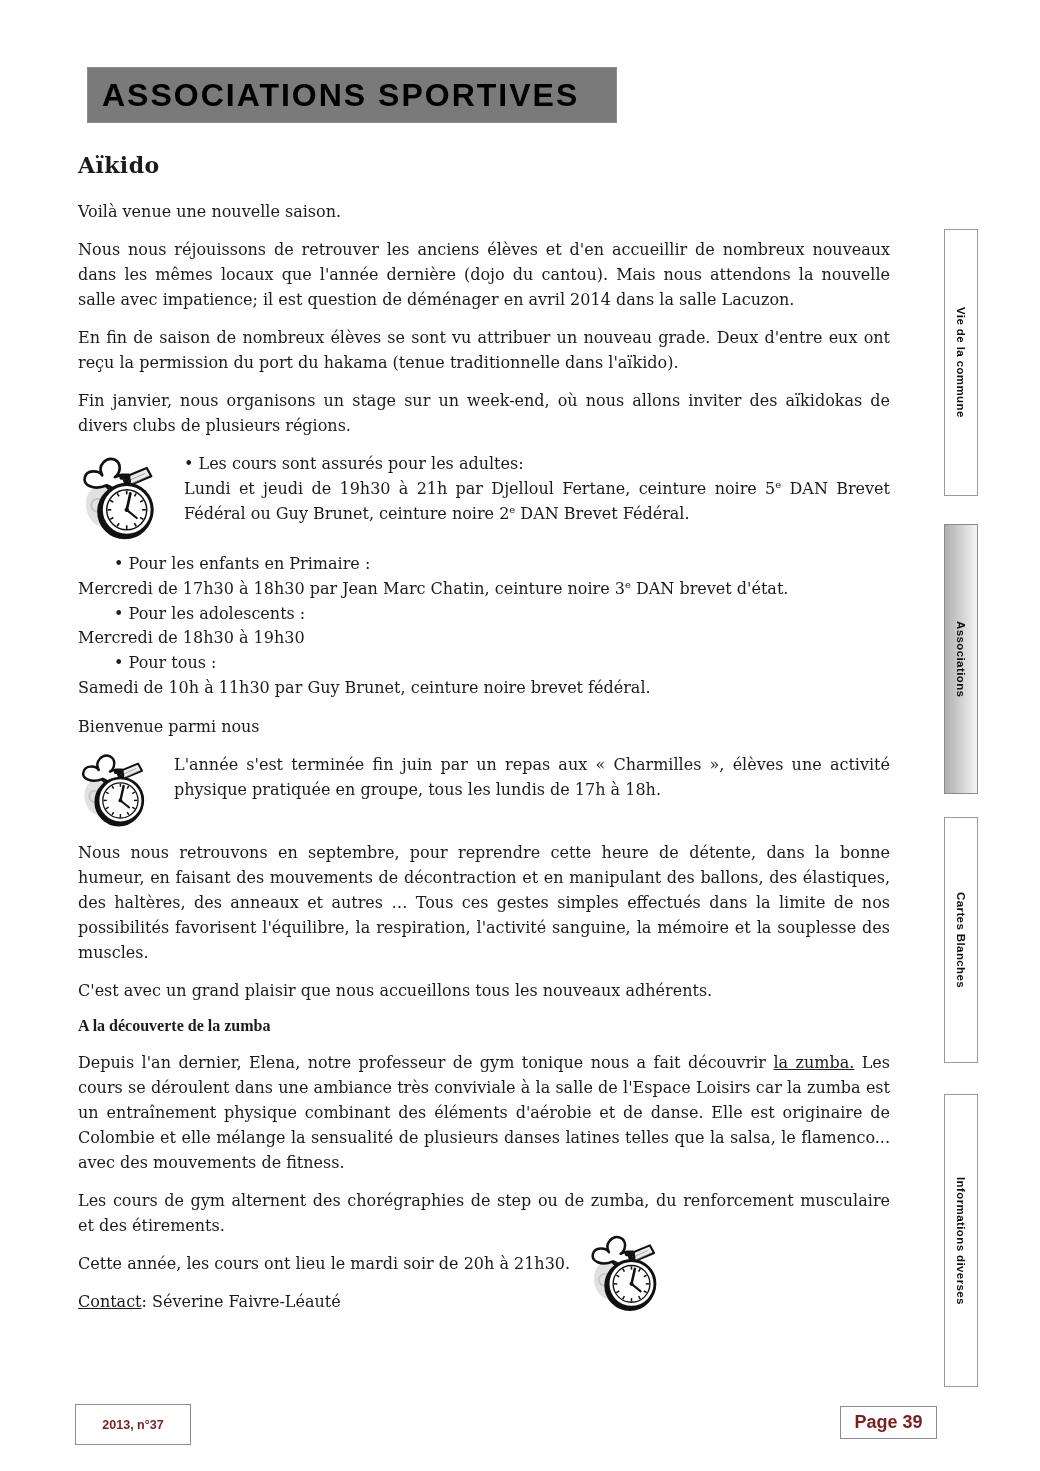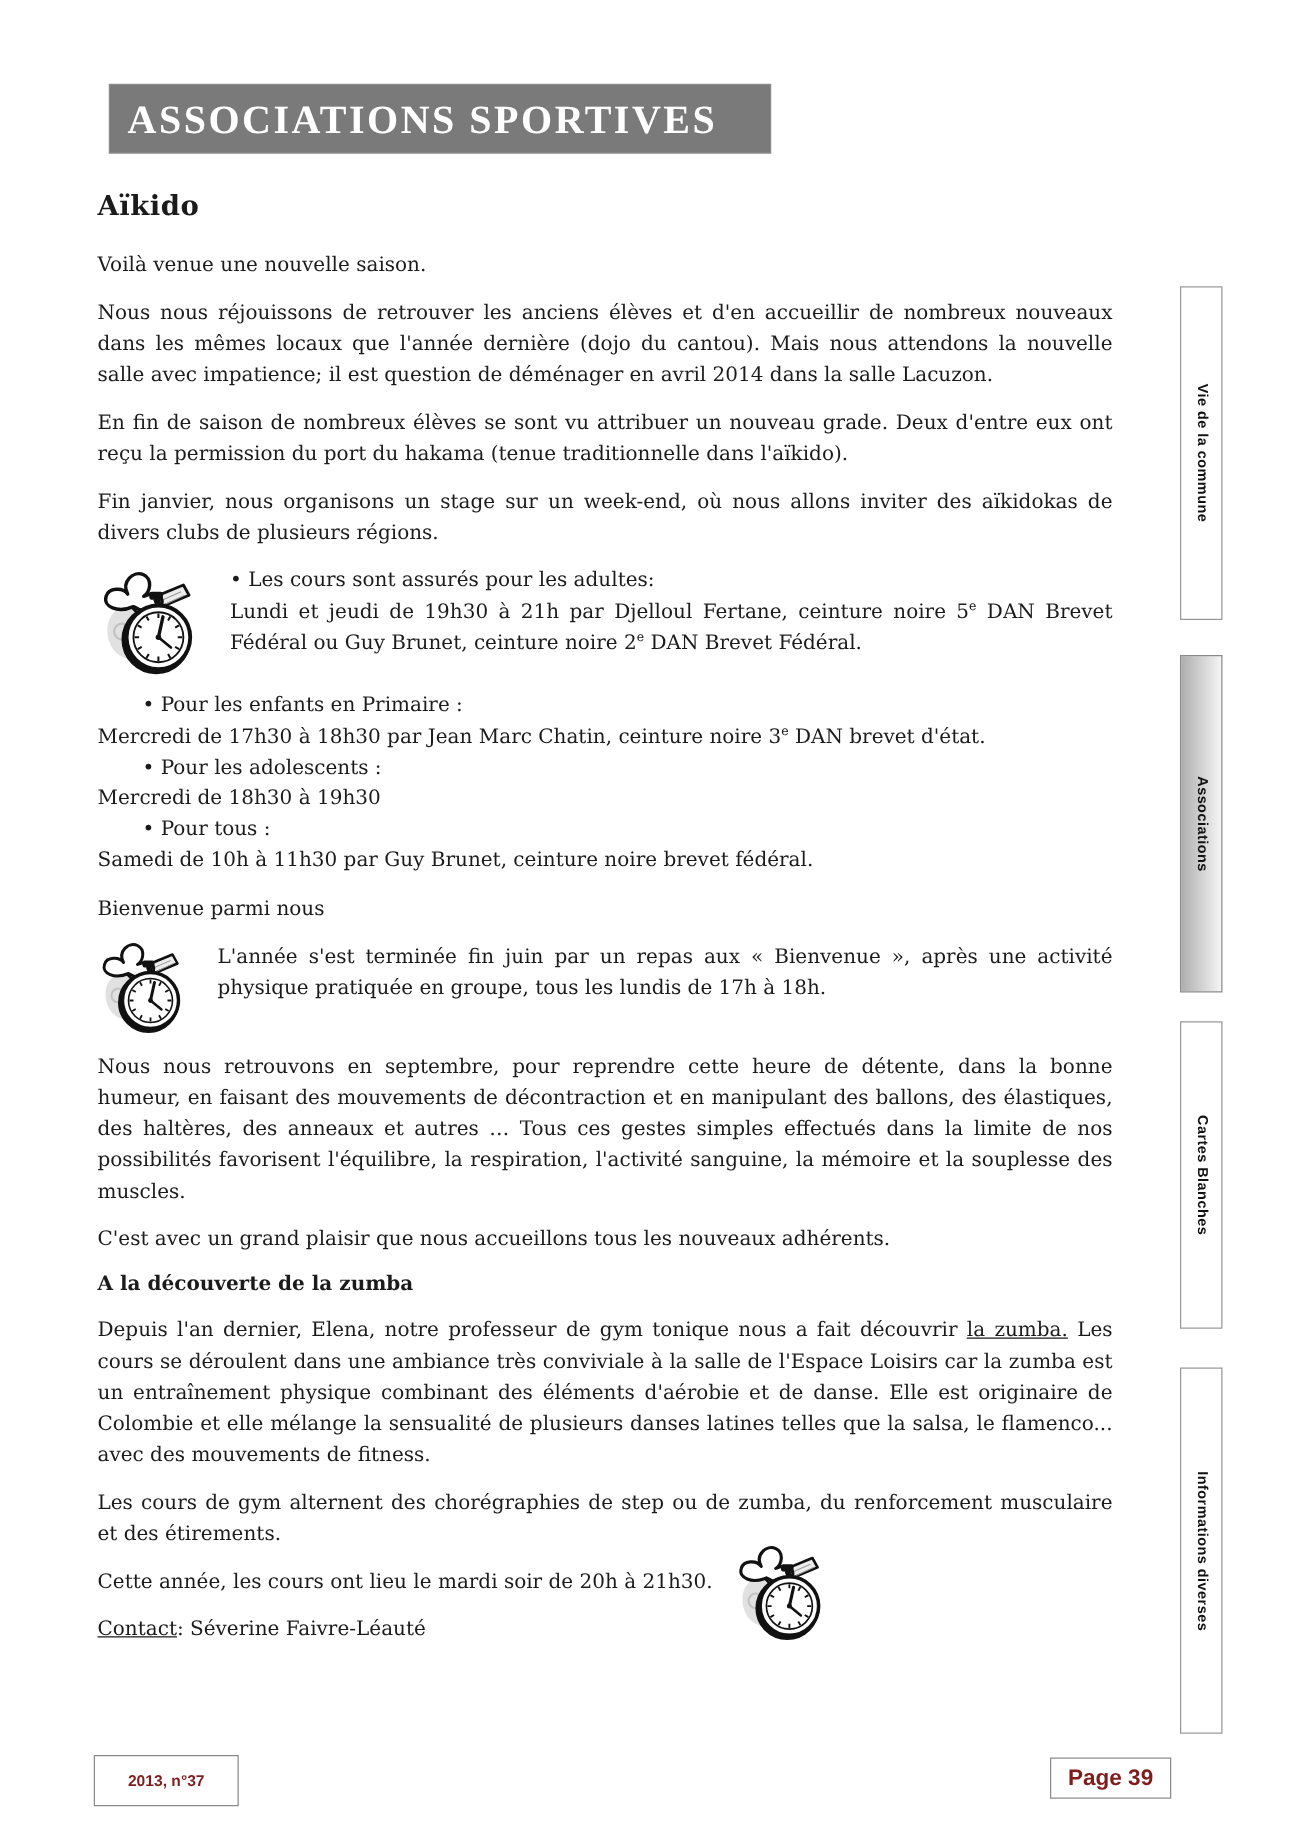--- a/index.html
+++ b/index.html
@@ -14,31 +14,31 @@
   }
   
   .band{
     margin:68px 0 0 10px;width:528px;height:54px;
     background:#7a7a7a;
     display:flex;align-items:center;
     padding-left:14px;box-sizing:border-box;
     box-shadow:0 0 0 1px #8d8d8d;
   }
   .band span{
-    color:#ffffff;font-weight:bold;font-size:32px;
-    letter-spacing:2px;font-family:Liberation Serif, serif;
+    color:#000000;font-weight:bold;font-size:32px;
+    letter-spacing:2px;font-family:Liberation Sans, sans-serif;
   }
   h2{
     font-size:22px;font-weight:bold;margin:30px 0 22px 0;
     letter-spacing:0.4px;
   }
   h2.first{}
   h2.push{margin-top:40px;}
   h3{
-    font-size:16px;font-weight:bold;margin:0 0 16px 0;
+    font-size:16px;font-weight:bold;margin:0 0 16px 0;font-family:Liberation Serif, serif;
   }
   p, .sched-line{
     font-size:16px;line-height:1.56;margin:0 0 13px 0;
     text-align:justify;
   }
   .sched-line{margin:0;}
   .sched-top div{font-size:16px;line-height:1.56;text-align:justify;}
   .bullet{padding-left:36px;}
   .welcome{margin-top:14px;text-align:left;}
   .u{text-decoration:underline;}
@@ -147,21 +147,21 @@
   <div class="sched-line">Mercredi de 18h30 à 19h30</div>
   <div class="sched-line bullet">• Pour tous :</div>
   <div class="sched-line">Samedi de 10h à 11h30 par Guy Brunet, ceinture noire brevet fédéral.</div>
 
   <p class="welcome">Bienvenue parmi nous</p>
 
   <div class="flex-row gym-row">
     <svg class="stopwatch sw-gym">
         <use href="#stopwatch" xlink:href="#stopwatch"></use>
       </svg>
-    <p>L'année s'est terminée fin juin par un repas aux « Bienvenue », après une activité physique pratiquée en groupe, tous les lundis de 17h à 18h.</p>
+    <p>L'année s'est terminée fin juin par un repas aux « Charmilles », élèves une activité physique pratiquée en groupe, tous les lundis de 17h à 18h.</p>
   </div>
   <p>Nous nous retrouvons en septembre, pour reprendre cette heure de détente, dans la bonne humeur, en faisant des mouvements de décontraction et en manipulant des ballons, des élastiques, des haltères, des anneaux et autres … Tous ces gestes simples effectués dans la limite de nos possibilités favorisent l'équilibre, la respiration, l'activité sanguine, la mémoire et la souplesse des muscles.</p>
   <p style="text-align:left">C'est avec un grand plaisir que nous accueillons tous les nouveaux adhérents.</p>
 
   <h3>A la découverte de la zumba</h3>
   <p><span>Depuis l'an dernier, Elena, notre professeur de gym tonique nous a fait découvrir </span><span class="u">la zumba.</span><span> Les cours se déroulent dans une ambiance très conviviale à la salle de l'Espace Loisirs car la zumba est un entraînement physique combinant des éléments d'aérobie et de danse. Elle est originaire de Colombie et elle mélange la sensualité de plusieurs danses latines telles que la salsa, le flamenco... avec des mouvements de fitness.</span></p>
   <p>Les cours de gym alternent des chorégraphies de step ou de zumba, du renforcement musculaire et des étirements.</p>
 
   <div class="contact-wrap">
     <p style="text-align:left">Cette année, les cours ont lieu le mardi soir de 20h à 21h30.</p>

